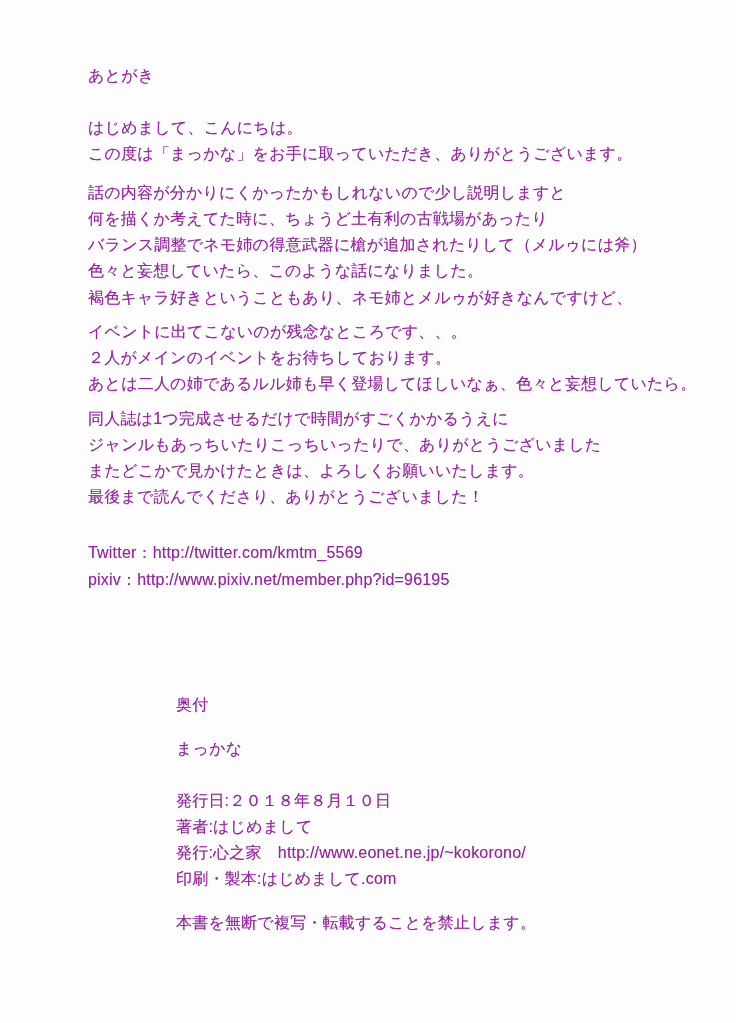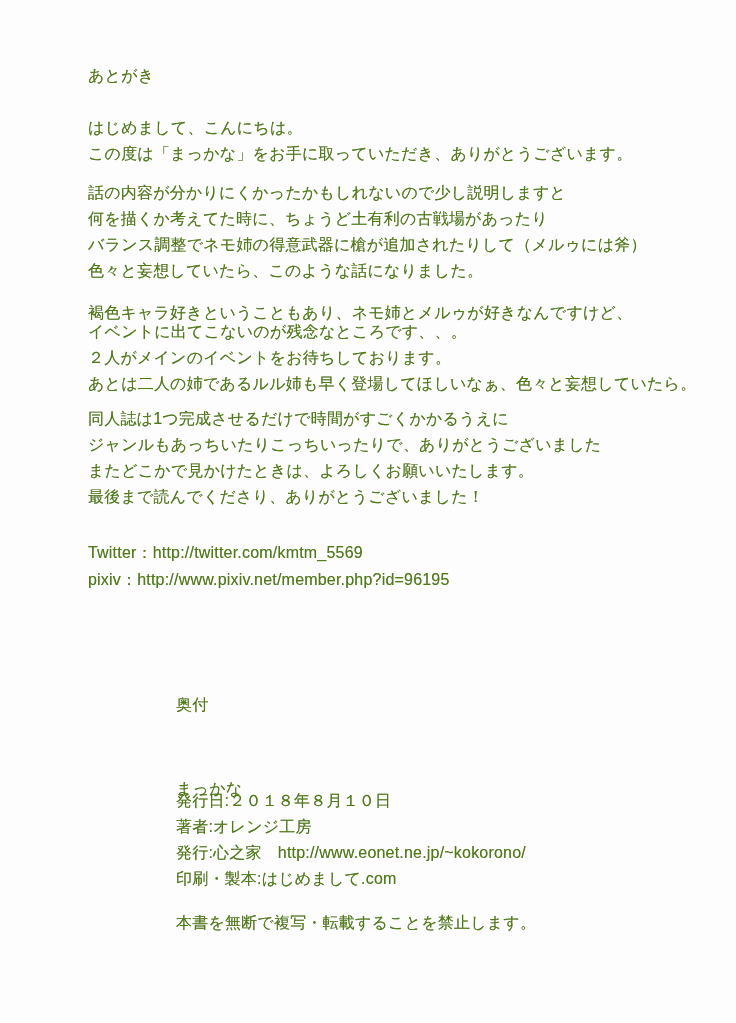--- a/index.html
+++ b/index.html
@@ -21,21 +21,21 @@
     inset: 0;
     background: #fdfdfe;
   }
   .ln {
     position: absolute;
     left: 88px;
     font-size: 16px;
     line-height: 26px;
     letter-spacing: 0.2px;
     white-space: nowrap;
-    color: #4d7c0f;
+    color: #a21caf;
     text-shadow: 0 0 0.4px #55555588; 
   }
   .ln.colophon {
     left: 176px;
   }
 </style>
 </head>
 <body>
 
 <main class="page">
@@ -44,41 +44,41 @@
     <div class="ln" style="top:63px">あとがき</div>
 
     <div class="ln" style="top:115px">はじめまして、こんにちは。</div>
     <div class="ln" style="top:141px">この度は「まっかな」をお手に取っていただき、ありがとうございます。</div>
 
     <div class="ln" style="top:180px">話の内容が分かりにくかったかもしれないので少し説明しますと</div>
     <div class="ln" style="top:206px">何を描くか考えてた時に、ちょうど土有利の古戦場があったり</div>
     <div class="ln" style="top:232px">バランス調整でネモ姉の得意武器に槍が追加されたりして（メルゥには斧）</div>
     <div class="ln" style="top:258px">色々と妄想していたら、このような話になりました。</div>
 
-    <div class="ln" style="top:300px">褐色キャラ好きということもあり、ネモ姉とメルゥが好きなんですけど、</div>
+    <div class="ln" style="top:285px">褐色キャラ好きということもあり、ネモ姉とメルゥが好きなんですけど、</div>
     <div class="ln" style="top:319px">イベントに出てこないのが残念なところです、、。</div>
     <div class="ln" style="top:345px">２人がメインのイベントをお待ちしております。</div>
     <div class="ln" style="top:371px">あとは二人の姉であるルル姉も早く登場してほしいなぁ、色々と妄想していたら。</div>
 
     <div class="ln" style="top:406px">同人誌は1つ完成させるだけで時間がすごくかかるうえに</div>
     <div class="ln" style="top:432px">ジャンルもあっちいたりこっちいったりで、ありがとうございました</div>
     <div class="ln" style="top:458px">またどこかで見かけたときは、よろしくお願いいたします。</div>
     <div class="ln" style="top:484px">最後まで読んでくださり、ありがとうございました！</div>
   </section>
 
   <section>
     <div class="ln" style="top:540px">Twitter：http://twitter.com/kmtm_5569</div>
     <div class="ln" style="top:567px">pixiv：http://www.pixiv.net/member.php?id=96195</div>
   </section>
 
   <section>
     <div class="ln colophon" style="top:692px">奥付</div>
-    <div class="ln colophon" style="top:776px">まっかな</div>
+    <div class="ln colophon" style="top:736px">まっかな</div>
 
     <div class="ln colophon" style="top:788px">発行日:２０１８年８月１０日</div>
-    <div class="ln colophon" style="top:814px">著者:オレンジ工房</div>
+    <div class="ln colophon" style="top:814px">著者:はじめまして</div>
     <div class="ln colophon" style="top:840px">発行:心之家　http://www.eonet.ne.jp/~kokorono/</div>
     <div class="ln colophon" style="top:866px">印刷・製本:はじめまして.com</div>
 
     <div class="ln colophon" style="top:910px">本書を無断で複写・転載することを禁止します。</div>
   </section>
 
 </main>
 
 </body></html>

